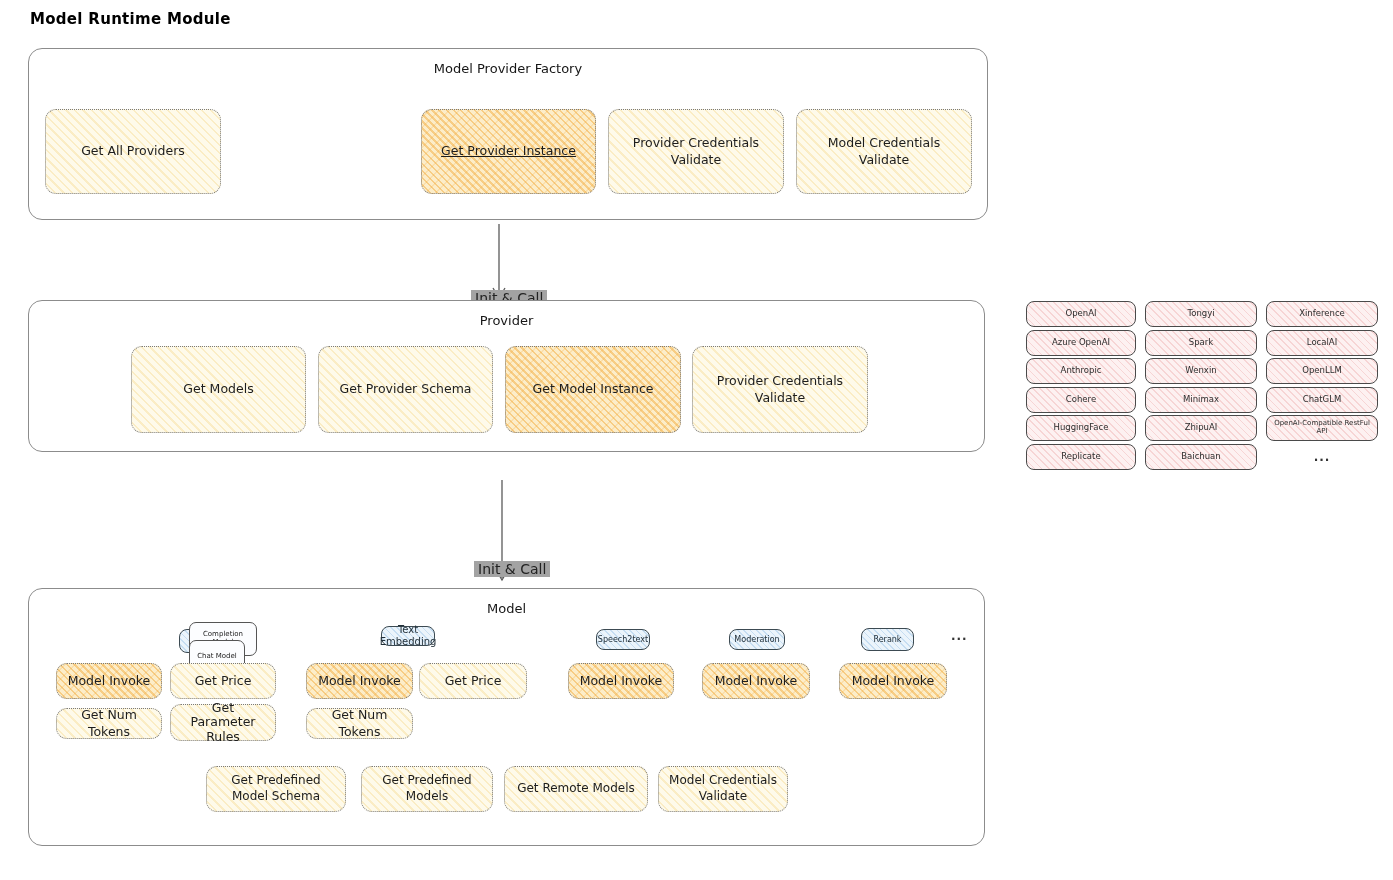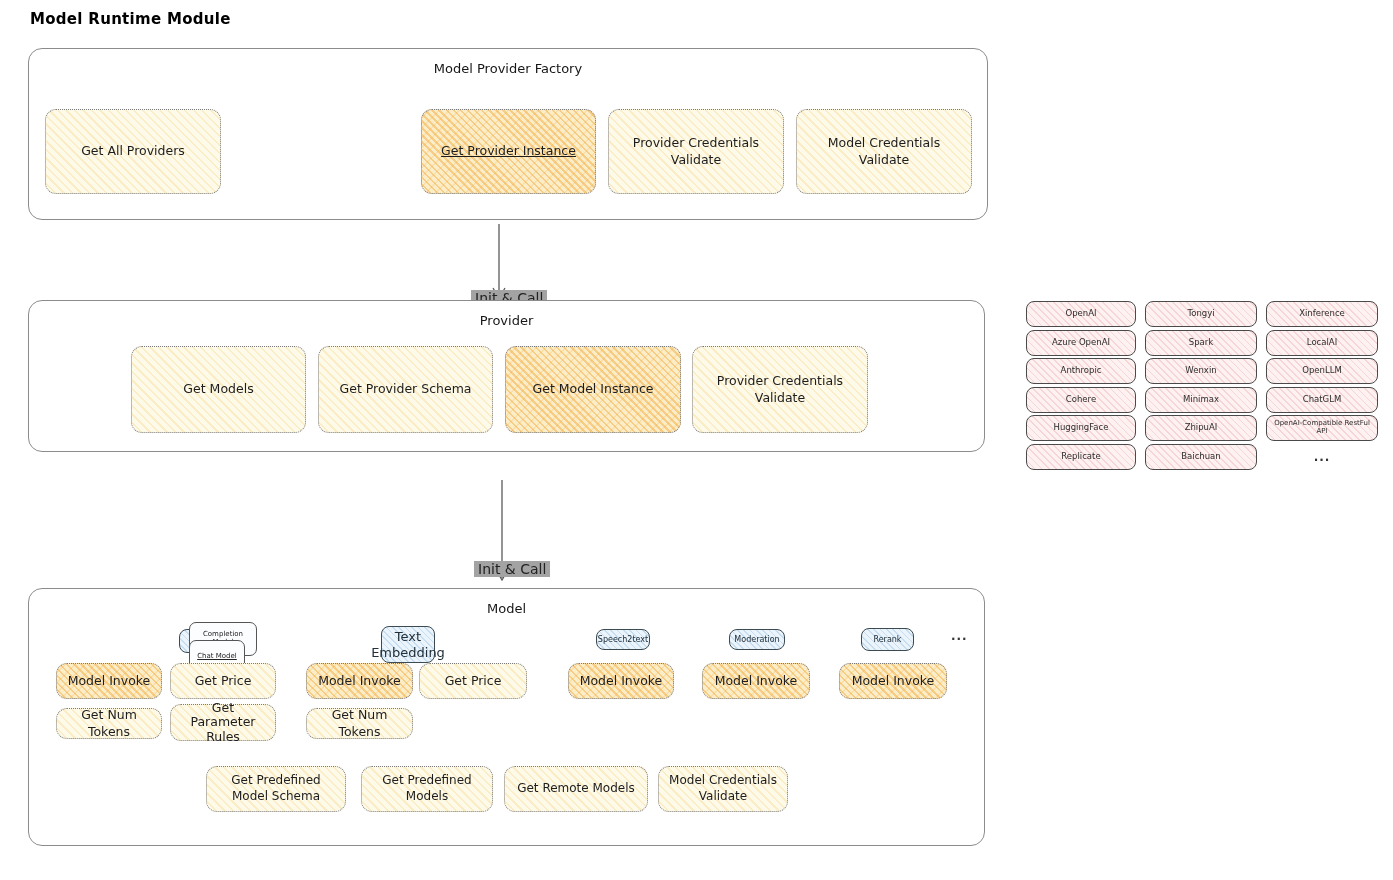--- a/index.html
+++ b/index.html
@@ -146,22 +146,22 @@
     <line x1="11" y1="0" x2="11" y2="98"></line>
     <path d="M5 90 L11 100 L17 90"></path>
   </svg>
   <div class="arrow-label" style="left:474px; top:521px;">Init &amp; Call</div>
 
   <section class="frame deep" style="left:28px; top:588px; width:957px; height:258px;">
     <div class="frame-title">Model</div>
 
     <div class="tag" style="left:102px; top:40px; width:52px; height:24px; font-size:9px;margin-left:48px;">LLM</div>
     <div class="tag-white" style="left:160px; top:33px; width:68px; height:16px;">Completion Model</div>
-    <div class="tag-white" style="left:160px; top:51px; width:56px; height:16px;text-decoration:underline;">Chat Model</div>
-    <div class="tag" style="left:352px; top:37px; width:54px; height:37px; font-size:13px;">Text Embedding</div>
+    <div class="tag-white" style="left:160px; top:51px; width:56px; height:16px;">Chat Model</div>
+    <div class="tag" style="left:352px; top:37px; width:54px; height:20px; font-size:10px;">Text Embedding</div>
     <div class="tag" style="left:567px; top:40px; width:54px; height:21px;">Speech2text</div>
     <div class="tag" style="left:700px; top:40px; width:56px; height:21px;">Moderation</div>
     <div class="tag" style="left:832px; top:39px; width:53px; height:23px;">Rerank</div>
     <div class="tags-more" style="left:922px; top:40px;">...</div>
 
     <div class="op orange" style="left:27px;  top:74px; width:106px; height:36px;">Model Invoke</div>
     <div class="op cream" style="left:141px; top:74px; width:106px; height:36px;">Get Price</div>
     <div class="op orange" style="left:277px; top:74px; width:107px; height:36px;">Model Invoke</div>
     <div class="op cream" style="left:390px; top:74px; width:108px; height:36px;">Get Price</div>
     <div class="op orange" style="left:539px; top:74px; width:106px; height:36px;">Model Invoke</div>

